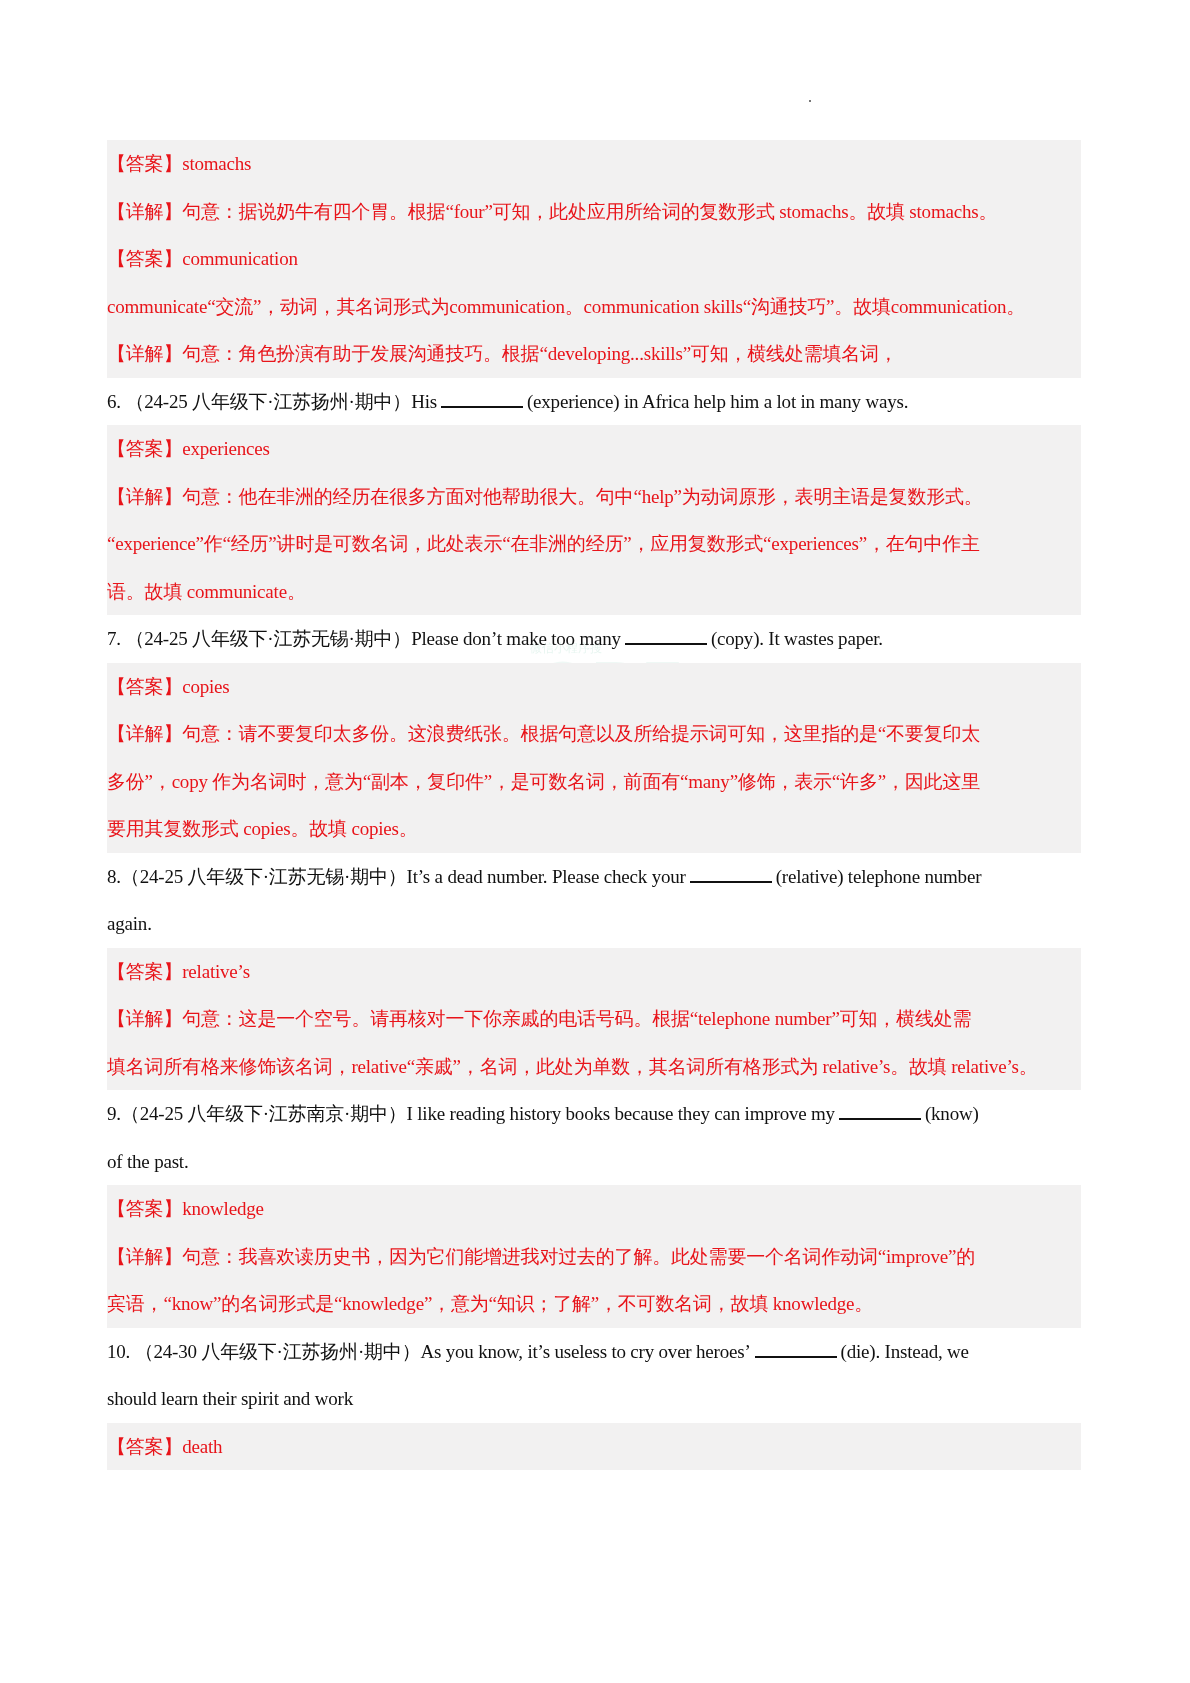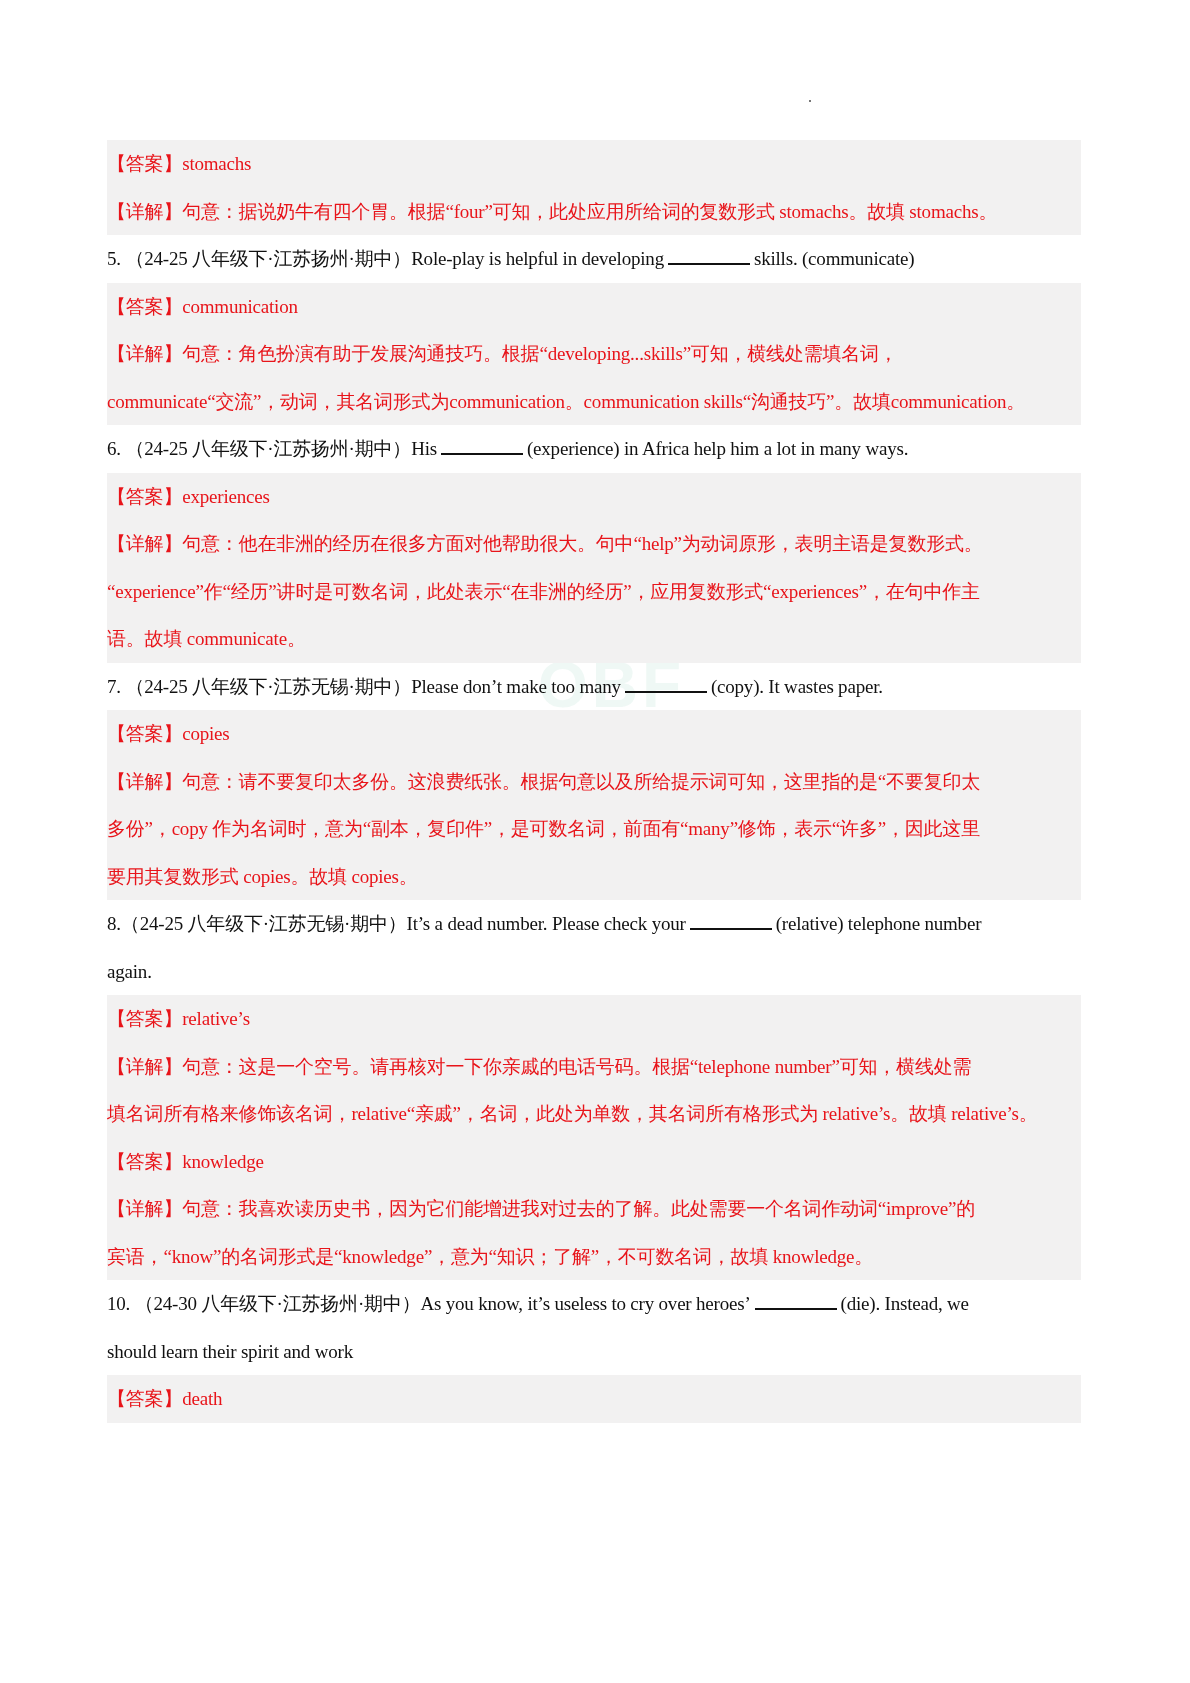--- a/index.html
+++ b/index.html
@@ -92,35 +92,30 @@
 
   <div class="answer-box">
     <div class="line">
       <span class="bracket">【答案】</span><span>stomachs</span>
     </div>
     <div class="line">
       <span class="bracket">【详解】</span><span>句意：据说奶牛有四个胃。根据“four”可知，此处应用所给词的复数形式 stomachs。故填 stomachs。</span>
     </div>
   </div>
 
-  <div class="question">
-    <div class="line">
-      <span>5. （24-25 八年级下·江苏扬州·期中）Role-play is helpful in developing</span><span class="blank"></span><span>skills. (communicate)</span>
-    </div>
-  </div>
   <div class="answer-box">
     <div class="line">
       <span class="bracket">【答案】</span><span>communication</span>
     </div>
     <div class="line">
+      <span>communicate“交流”，动词，其名词形式为communication。communication skills“沟通技巧”。故填communication。</span>
+    </div>
+    <div class="line">
       <span class="bracket">【详解】</span><span>句意：角色扮演有助于发展沟通技巧。根据“developing...skills”可知，横线处需填名词，</span>
     </div>
-    <div class="line">
-      <span>communicate“交流”，动词，其名词形式为communication。communication skills“沟通技巧”。故填communication。</span>
-    </div>
   </div>
 
   <div class="question">
     <div class="line">
       <span>6. （24-25 八年级下·江苏扬州·期中）His</span><span class="blank"></span><span>(experience) in Africa help him a lot in many ways.</span>
     </div>
   </div>
   <div class="answer-box">
     <div class="line">
       <span class="bracket">【答案】</span><span>experiences</span>
@@ -169,20 +164,28 @@
       <span class="bracket">【答案】</span><span>relative’s</span>
     </div>
     <div class="line">
       <span class="bracket">【详解】</span><span>句意：这是一个空号。请再核对一下你亲戚的电话号码。根据“telephone number”可知，横线处需</span>
     </div>
     <div class="line">
       <span>填名词所有格来修饰该名词，relative“亲戚”，名词，此处为单数，其名词所有格形式为 relative’s。故填 relative’s。</span>
     </div>
   </div>
 
+  <div class="question">
+    <div class="line">
+      <span>9.（24-25 八年级下·江苏南京·期中）I like reading history books because they can improve my</span><span class="blank"></span><span>(know)</span>
+    </div>
+    <div class="line">
+      <span>of the past.</span>
+    </div>
+  </div>
   <div class="answer-box">
     <div class="line">
       <span class="bracket">【答案】</span><span>knowledge</span>
     </div>
     <div class="line">
       <span class="bracket">【详解】</span><span>句意：我喜欢读历史书，因为它们能增进我对过去的了解。此处需要一个名词作动词“improve”的</span>
     </div>
     <div class="line">
       <span>宾语，“know”的名词形式是“knowledge”，意为“知识；了解”，不可数名词，故填 knowledge。</span>
     </div>

